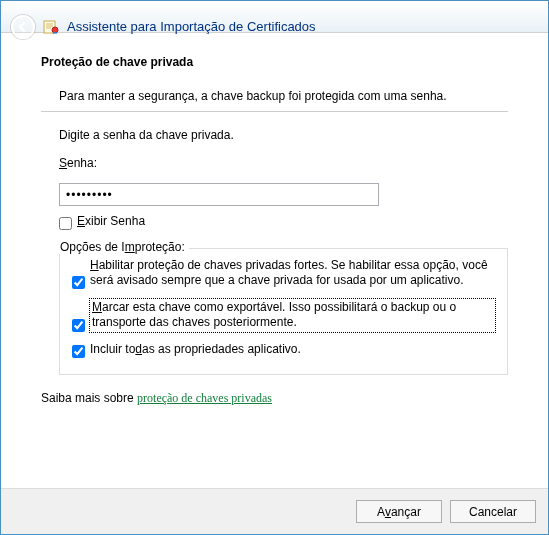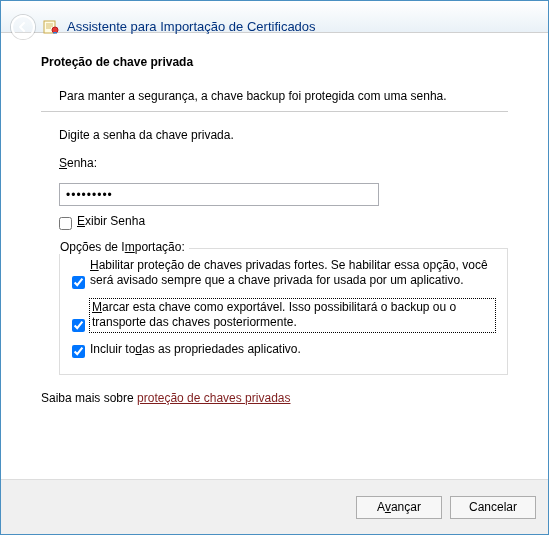--- a/index.html
+++ b/index.html
@@ -156,31 +156,32 @@
       outline: 1px dotted #000;
       padding: 1px 2px;
       display: inline-block;
     }
     .more-link-row {
       margin-top: 16px;
       margin-left: 0px;
       font-size: 12px;
     }
     .more-link {
-      color: #7f1d1d;
+      color: #15803d;
       text-decoration: underline;
       cursor: pointer;
+      font-family: Liberation Serif, serif;
     }
     .footer {
       position: absolute;
       bottom: 0;
       left: 0;
       right: 0;
       border-top: 1px solid #ddd;
-      height: 55px;
+      height: 46px;
       background: #f0f0f0;
       display: flex;
       justify-content: flex-end;
       align-items: center;
       padding: 0 12px;
       gap: 8px;
     }
     .btn {
       min-width: 86px;
       height: 23px;
@@ -231,21 +232,21 @@
       <label class="field-label"><span class="u">S</span><span>enha:</span></label>
       <input type="text" class="password-input" value="•••••••••" style="">
       <div class="checkbox-row">
         <input type="checkbox" id="showpw" style="">
         <label for="showpw"><span class="u">E</span><span>xibir Senha</span></label>
       </div>
     </div>
 
     <div class="import-group">
       <div class="import-legend-line"></div>
-      <span class="import-legend"><span>Opções de I</span><span class="u">m</span><span>portação:</span></span>
+      <span class="import-legend"><span>Opções de I</span><span class="u">m</span><span>proteção:</span></span>
 
       <div class="checkbox-row">
         <input type="checkbox" id="opt1" checked="" style="">
         <label for="opt1"><span class="u">H</span><span>abilitar proteção de chaves privadas fortes. Se habilitar essa opção, você será avisado sempre que a chave privada for usada por um aplicativo.</span></label>
       </div>
 
       <div class="checkbox-row">
         <input type="checkbox" id="opt2" checked="" style="">
         <label for="opt2"><span class="focus-box"><span class="u">M</span><span>arcar esta chave como exportável. Isso possibilitará o backup ou o transporte das chaves posteriormente.</span></span></label>
       </div>

